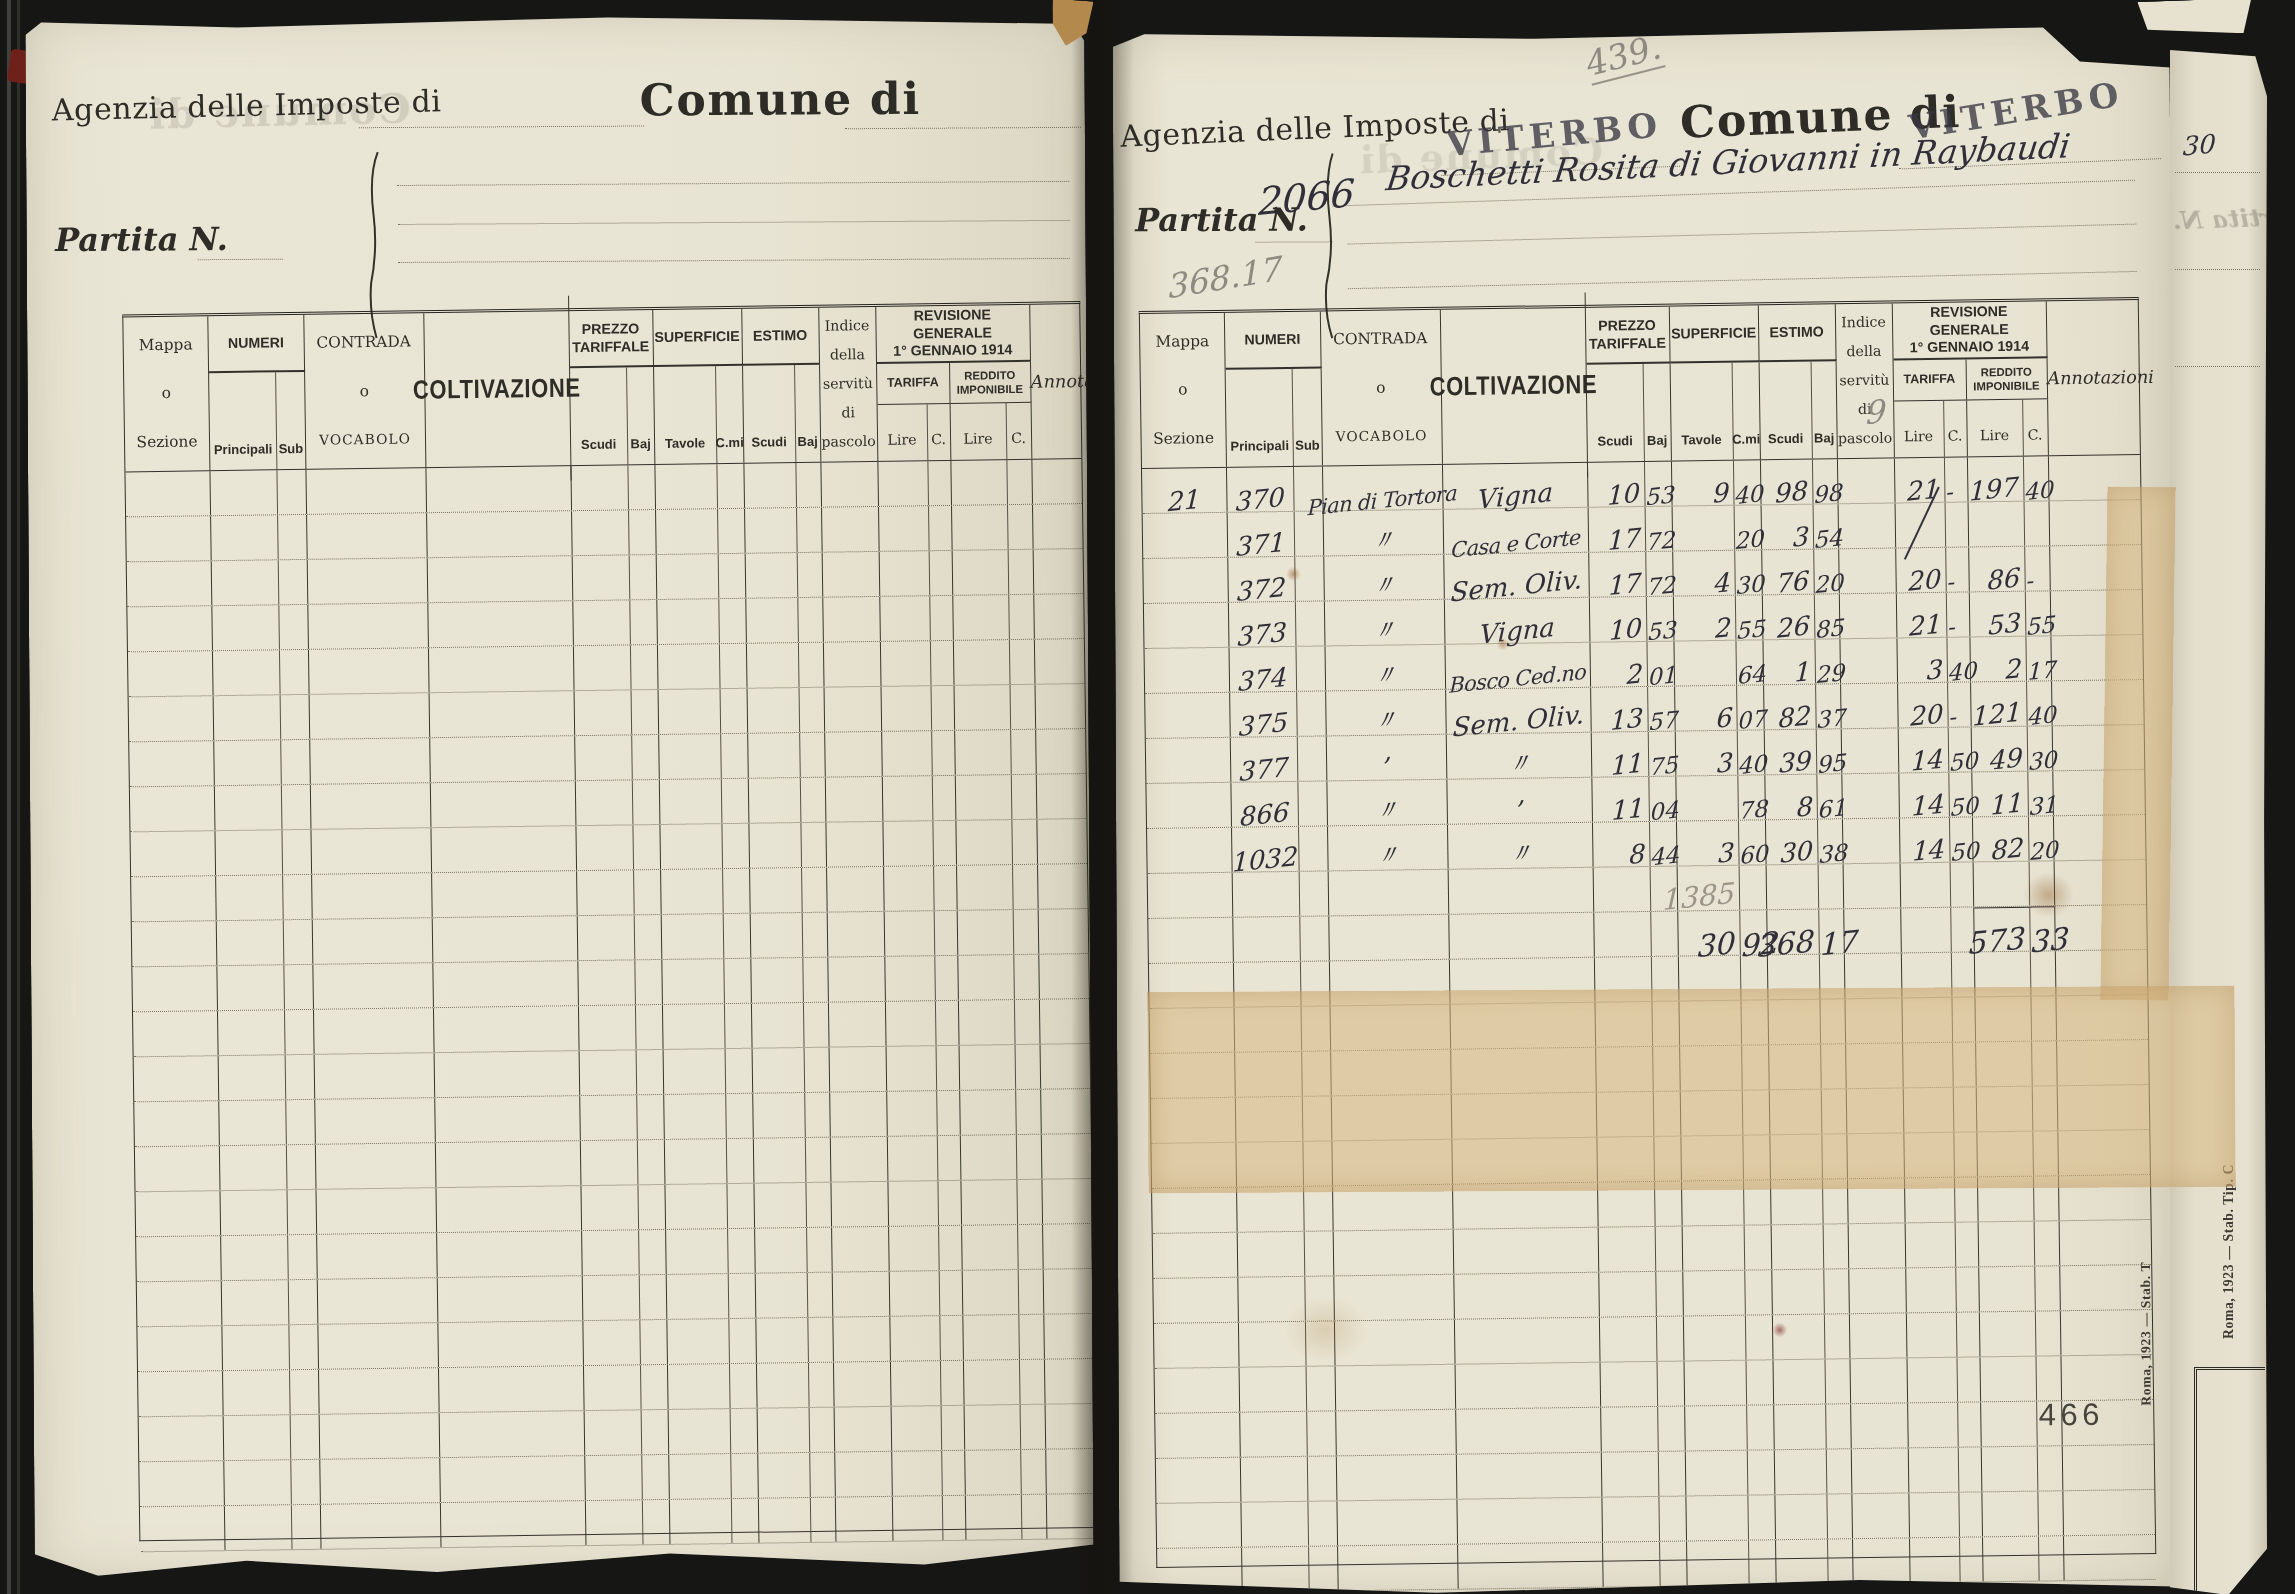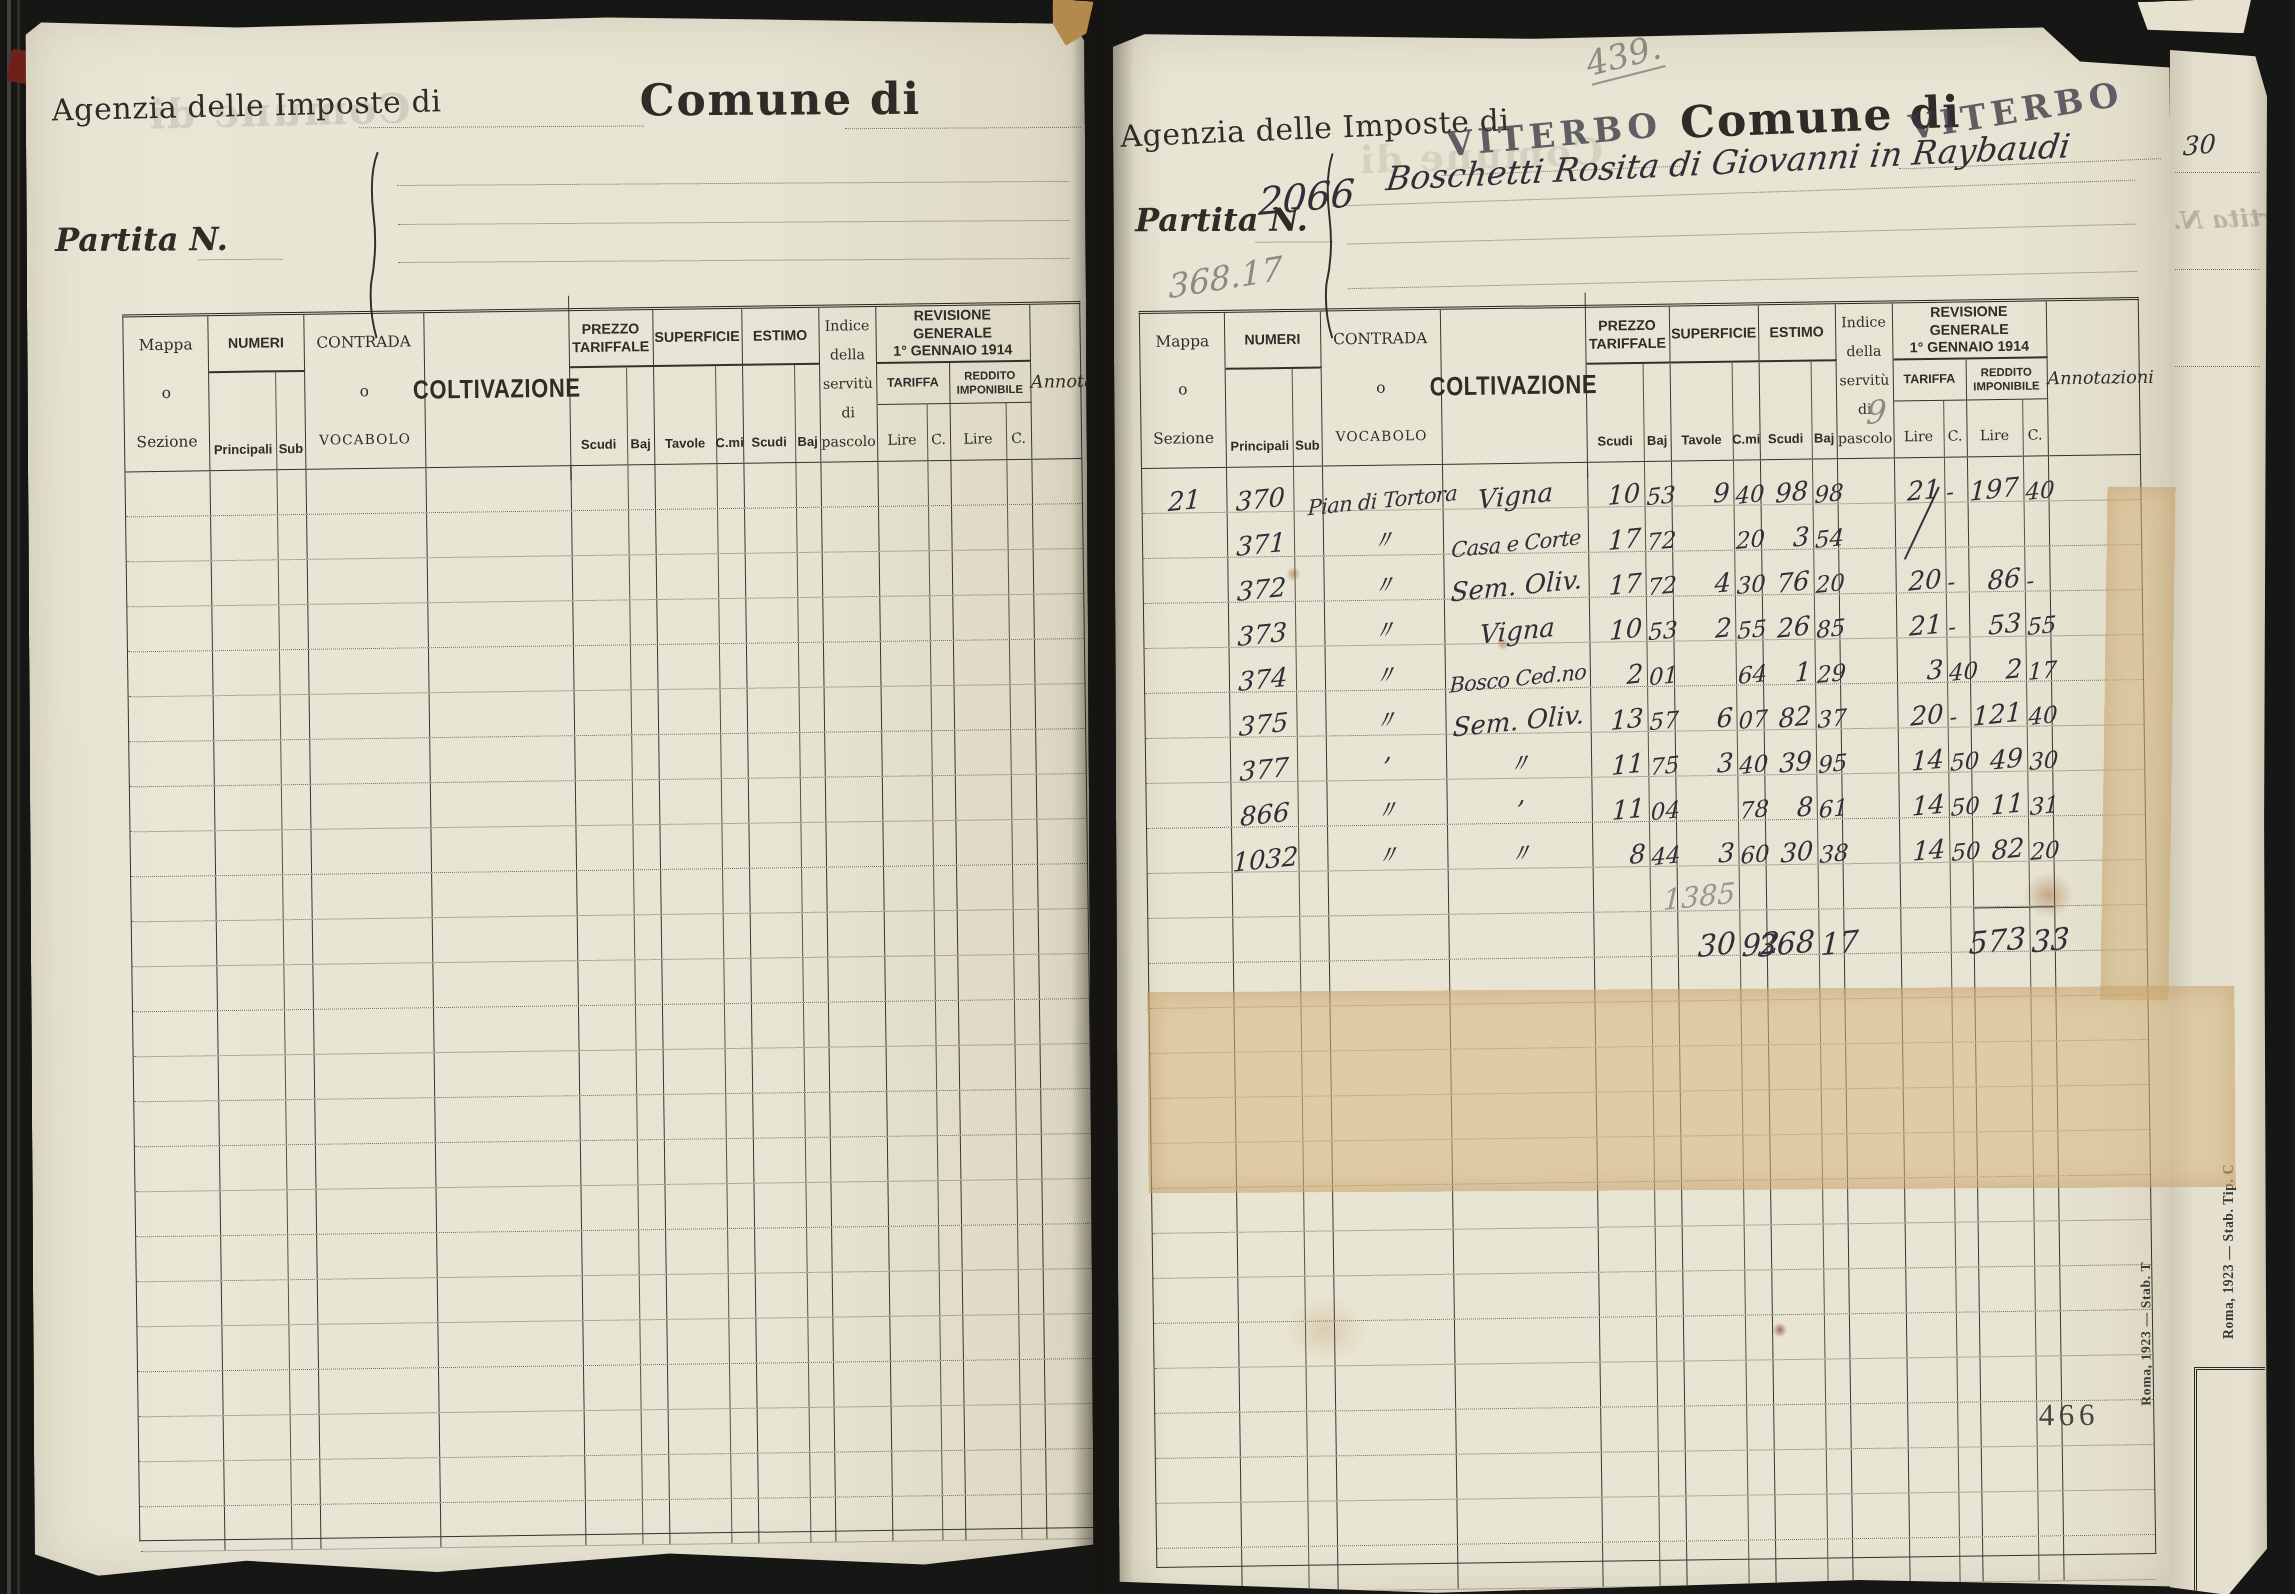--- a/index.html
+++ b/index.html
@@ -54,21 +54,21 @@
   .c .hw.long{font-size:21px;letter-spacing:-0.6px;}
   .c .hw.tot{font-size:30px;bottom:-6.8px;}
   .c .hw.bigpencil{font-size:28.5px;color:#9a958a;}
   .c.sum{border-top:1.7px solid #2f2d33;}
   .slash{position:absolute;left:25px;top:-20.5px;width:1.7px;height:80px;background:#34333d;transform:rotate(26deg);}
   
   .tape{position:absolute;background:rgba(215,182,128,.55);box-shadow:inset 0 0 26px rgba(150,105,45,.28);}
   .imprint{position:absolute;font-family:"Liberation Serif",serif;font-weight:700;font-size:13.7px;color:#3d3b33;
            transform:rotate(-90deg);transform-origin:left top;letter-spacing:0.6px;white-space:nowrap;}
   .stain{position:absolute;border-radius:50%;}
-  .pageno{font-family:Liberation Serif, serif;font-size:31px;letter-spacing:4.6px;color:#47443c;}
+  .pageno{font-family:Liberation Sans, sans-serif;font-size:31px;letter-spacing:4.6px;color:#47443c;}
   .fragnote{font-size:26px;}
 </style>
 </head>
 <body>
 
 <div id="canvas">
 
   <div class="abs" style="left:6.8px;top:0;width:4.6px;height:1595px;background:#6d6a5f;opacity:.5"></div>
   <div class="abs" style="left:17px;top:0;width:3.4px;height:1595px;background:#4b483f;opacity:.5"></div>
   <div class="abs" style="left:9px;top:50px;width:24px;height:33px;background:#6e211b;border-radius:4.6px;transform:rotate(8deg);"></div>

